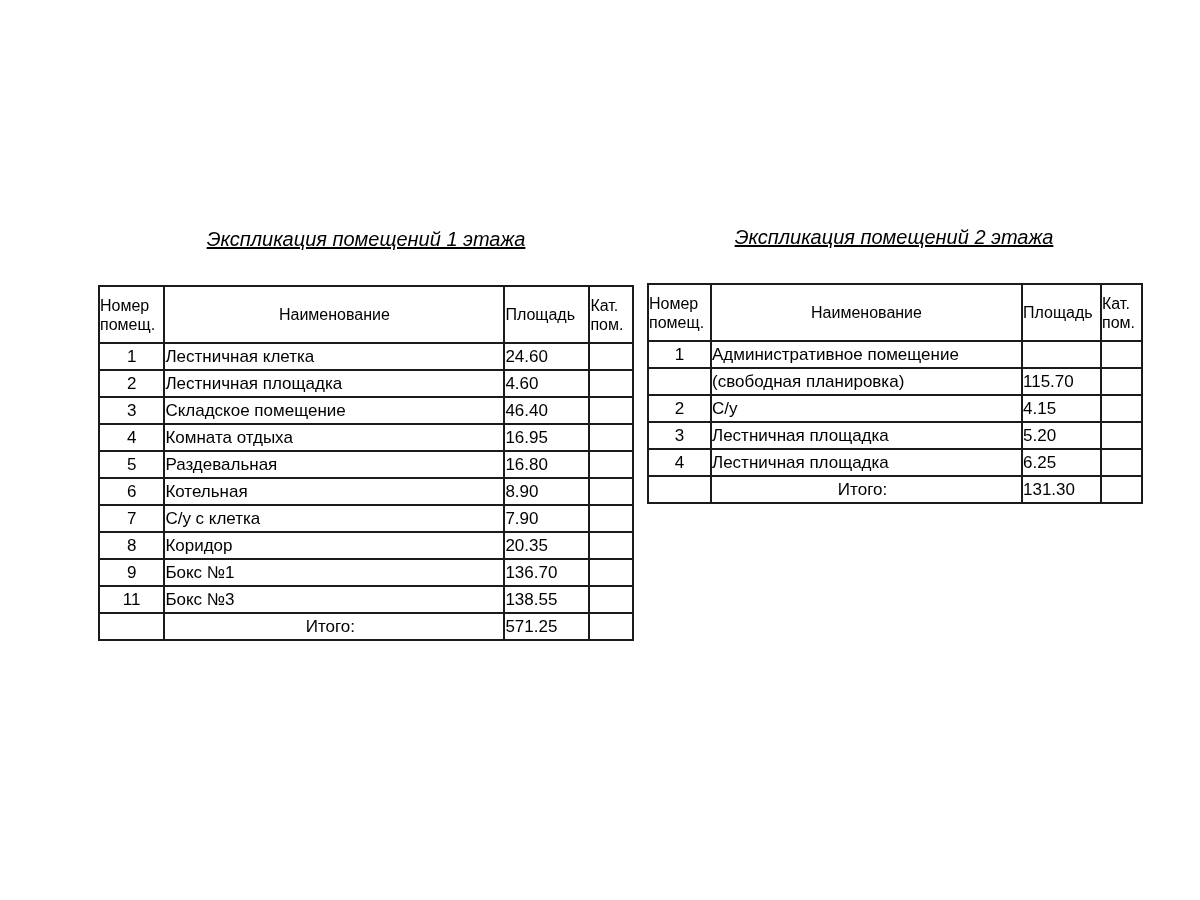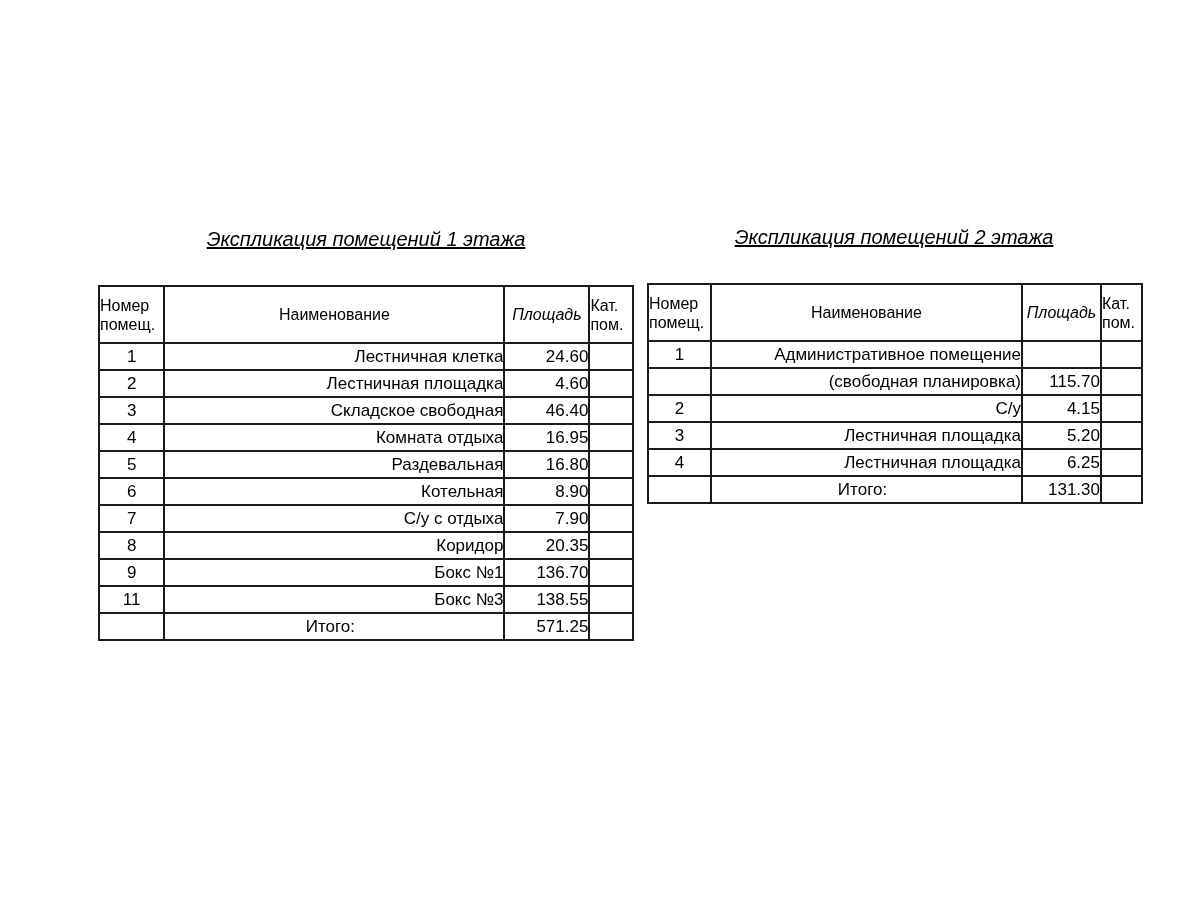--- a/index.html
+++ b/index.html
@@ -50,26 +50,26 @@
     height: 55px;
     font-size: 16px;
     line-height: 19px;
   }
   table.explication td {
     height: 25px;
     font-size: 17px;
   }
   th.h-num  { text-align: left;  padding-left: 3px; }
   th.h-name { text-align: center; }
-  th.h-area { text-align: center; font-style: italic; }
+  th.h-area { text-align: left; }
   th.h-cat  { text-align: left;  padding-left: 3px; }
 
   td.c-num  { text-align: center; font-size: 16px; }
-  td.c-name { text-align: right; padding-left: 11px; }
-  td.c-area { text-align: right; }
+  td.c-name { text-align: left; padding-left: 11px; }
+  td.c-area { text-align: left; }
   td.c-cat  {}
 
   tr.total-row td.c-name {
     text-align: center;
     padding-right: 8px;
     padding-left: 0;
   }
 </style>
 </head>
 <body>
@@ -97,21 +97,21 @@
       <td class="c-cat"></td>
     </tr>
     <tr class="data-row">
       <td class="c-num">2</td>
       <td class="c-name">Лестничная площадка</td>
       <td class="c-area">4.60</td>
       <td class="c-cat"></td>
     </tr>
     <tr class="data-row">
       <td class="c-num">3</td>
-      <td class="c-name">Складское свободная</td>
+      <td class="c-name">Складское помещение</td>
       <td class="c-area">46.40</td>
       <td class="c-cat"></td>
     </tr>
     <tr class="data-row">
       <td class="c-num">4</td>
       <td class="c-name">Комната отдыха</td>
       <td class="c-area">16.95</td>
       <td class="c-cat"></td>
     </tr>
     <tr class="data-row">
@@ -121,21 +121,21 @@
       <td class="c-cat"></td>
     </tr>
     <tr class="data-row">
       <td class="c-num">6</td>
       <td class="c-name">Котельная</td>
       <td class="c-area">8.90</td>
       <td class="c-cat"></td>
     </tr>
     <tr class="data-row">
       <td class="c-num">7</td>
-      <td class="c-name">С/у с отдыха</td>
+      <td class="c-name">С/у с клетка</td>
       <td class="c-area">7.90</td>
       <td class="c-cat"></td>
     </tr>
     <tr class="data-row">
       <td class="c-num">8</td>
       <td class="c-name">Коридор</td>
       <td class="c-area">20.35</td>
       <td class="c-cat"></td>
     </tr>
     <tr class="data-row">

